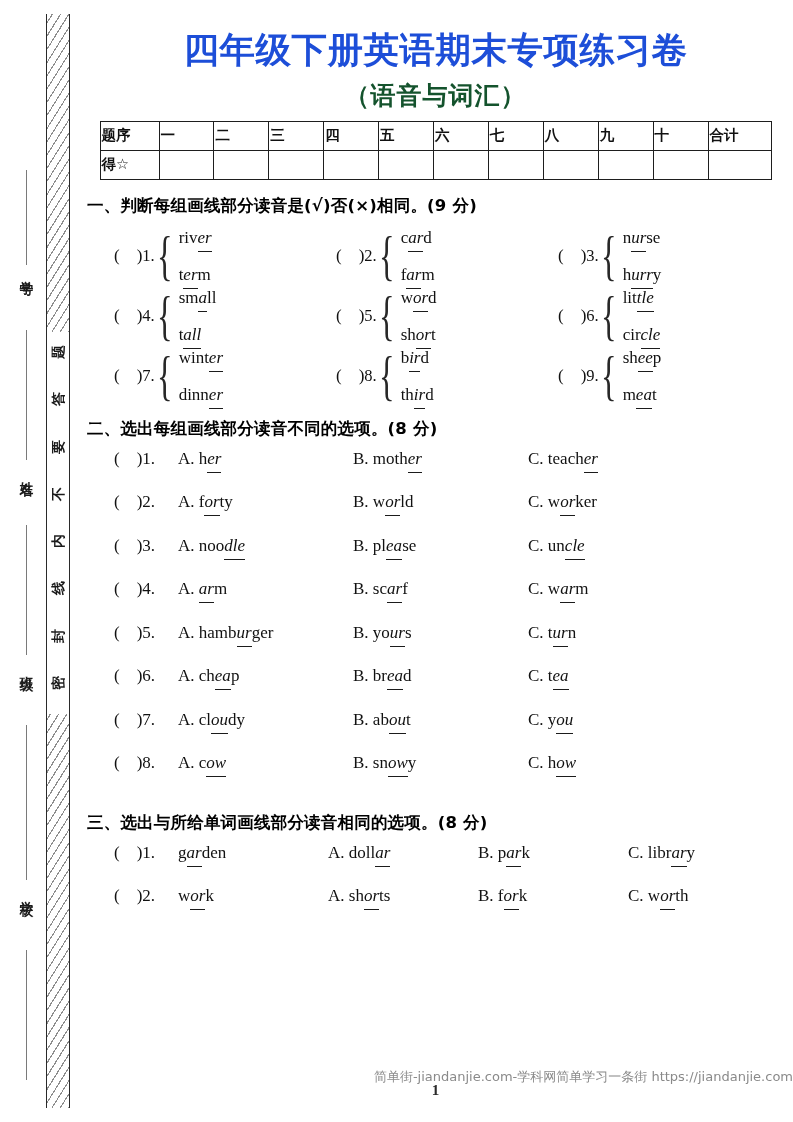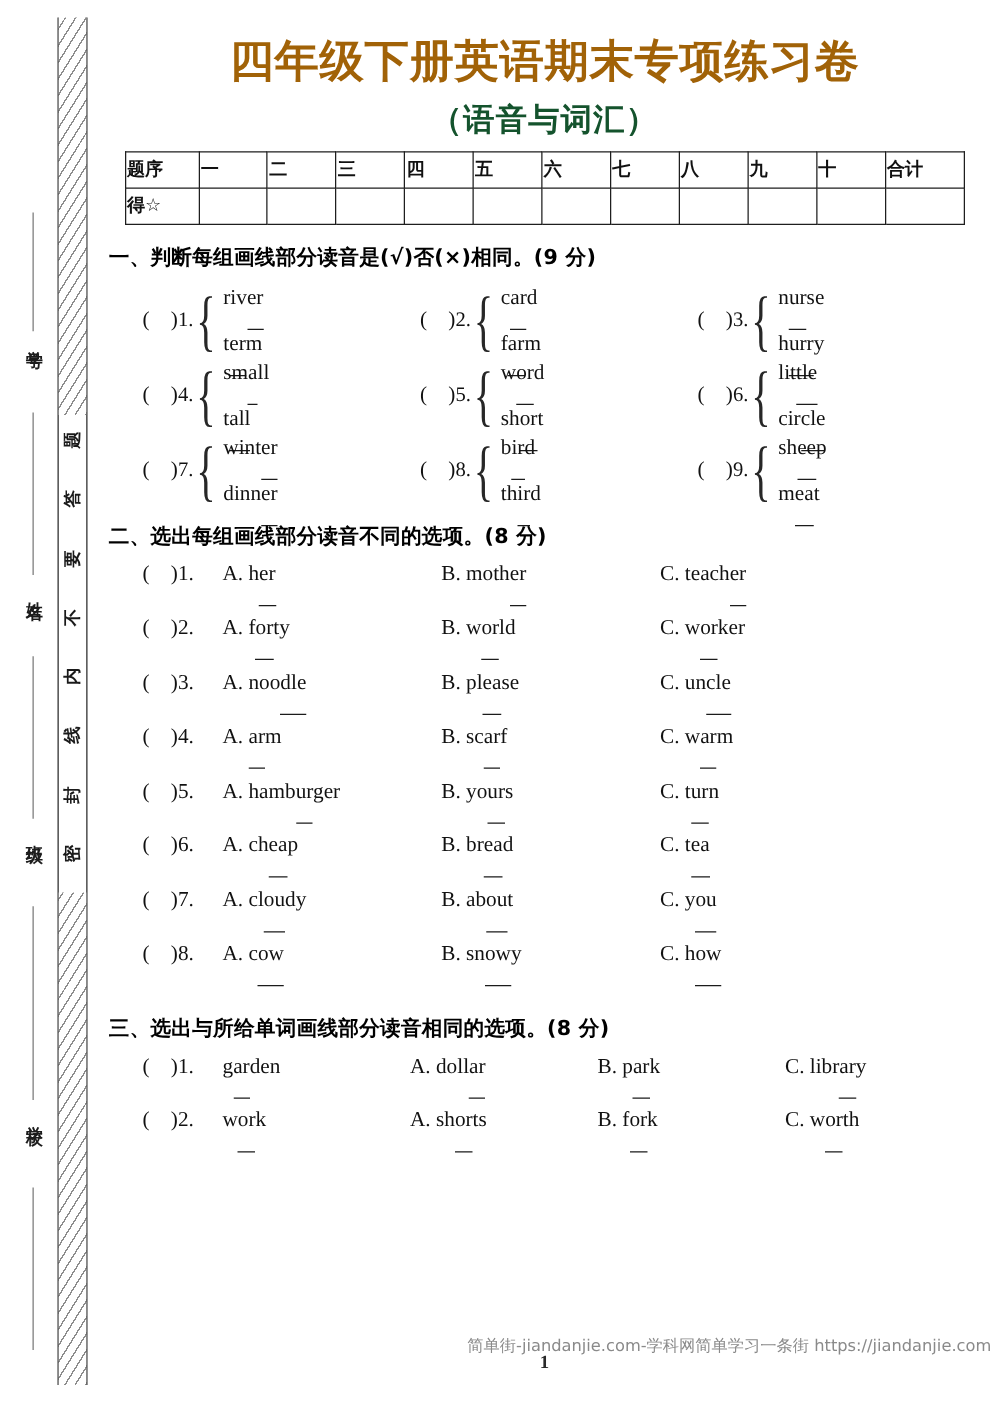--- a/index.html
+++ b/index.html
@@ -97,21 +97,21 @@
     height: 1122px;
   }
 
   .title {
     margin: 30px 0 0 0;
     text-align: center;
     font-family: "DejaVu Sans", sans-serif;
     font-size: 35.5px;
     font-weight: 700;
     letter-spacing: 0.5px;
-    color: #a16207;
+    color: #1d4ed8;
     line-height: 1.12;
   }
   .subtitle {
     margin-top: 9px;
     text-align: center;
     font-family: "DejaVu Sans", sans-serif;
     font-size: 25px;
     font-weight: 700;
     color: #14532d;
     letter-spacing: 1px;
@@ -196,21 +196,22 @@
     font-family: "Liberation Serif", serif;
     font-size: 17px;
     line-height: 1;
     padding-left: 4px;
   }
   .pair .w { white-space: nowrap; }
 
   u.uline {
     text-decoration: none;
     border-bottom: 1.3px solid #1b1b1b;
-    padding-bottom: 16px;
+    padding-bottom: 4px;
+    font-style: italic;
   }
 
   
   .opt-rows { margin-top: 9px; }
   .opt-row {
     display: flex;
     align-items: baseline;
     height: 43.5px;
     font-family: "Liberation Serif", serif;
     font-size: 17px;

